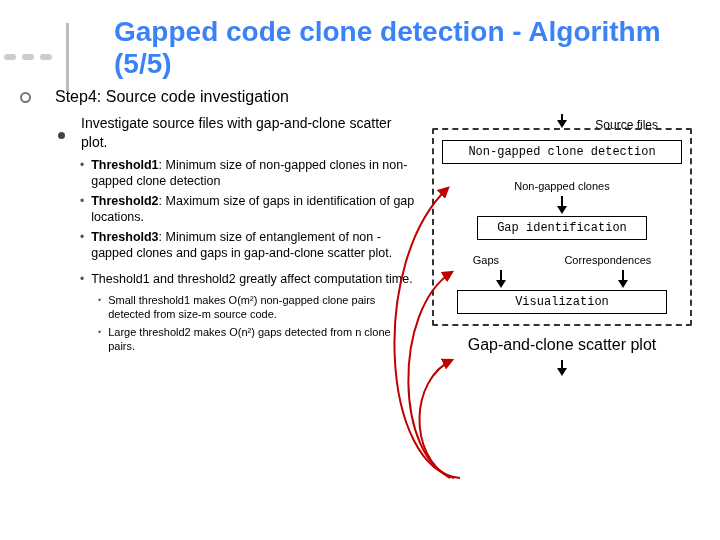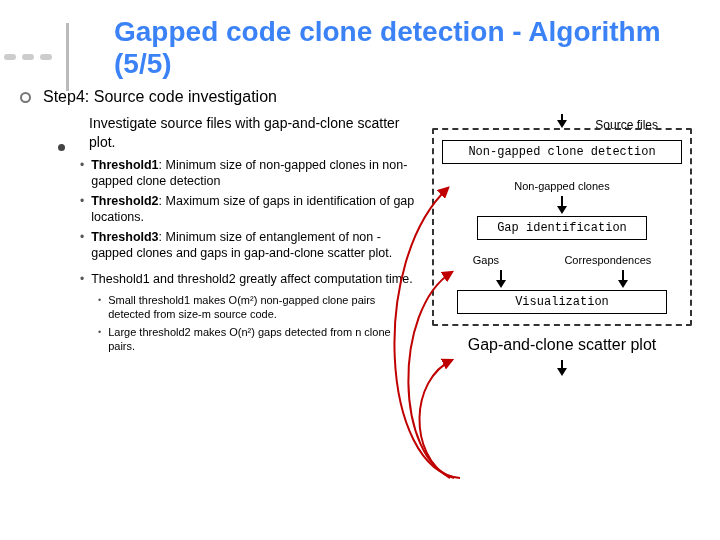--- a/index.html
+++ b/index.html
@@ -12,26 +12,26 @@
   .dot.d3 { background: #ccc; }
   .side-dots .tallbar { width: 3px; height: 68px; background: #bbb; margin-left: 8px; }
 
   .title { font-size: 28px; line-height: 1.15; margin-left: 90px; margin-bottom: 8px; color: #3b82f6; }
   .srcfiles { position: absolute; top: 118px; right: 62px; font-size: 12px; }
 
   .content { display: flex; margin-top: 6px; }
   .left { width: 400px; padding-right: 4px; }
   .right { width: 260px; position: relative; margin-left: 8px; margin-top: 26px; }
 
-  .step-line { display: flex; align-items: flex-start; gap: 12px; margin-left: -4px; }
+  .step-line { display: flex; align-items: flex-start; gap: 24px; margin-left: -4px; }
   .ring { width: 11px; height: 11px; border: 2px solid #777; border-radius: 50%; flex: 0 0 auto; margin-top: 4px; }
   .step-text { font-size: 16px; }
 
   .sub1 { margin-left: 34px; margin-top: 8px; }
-  .sub1-item { display: flex; align-items: flex-end; gap: 24px; font-size: 14px; margin-bottom: 2px; line-height: 1.3; }
+  .sub1-item { display: flex; align-items: center; gap: 16px; font-size: 14px; margin-bottom: 2px; line-height: 1.3; }
   .ball { width: 7px; height: 7px; background: #444; border-radius: 50%; flex: 0 0 auto; margin-top: 5px; }
 
   .sub2 { margin-left: 56px; margin-top: 6px; }
   .sub2-item { display: flex; align-items: flex-start; gap: 7px; font-size: 12.5px; margin-bottom: 4px; line-height: 1.28; }
   .sub2-item .b { color: #555; font-size: 12px; margin-top: 1px; }
   .sub2-group2 { margin-top: 10px; }
 
   .sub3 { margin-left: 74px; margin-top: 6px; }
   .sub3-item { display: flex; align-items: flex-start; gap: 7px; font-size: 11px; margin-bottom: 3px; line-height: 1.3; }
   .sub3-item .b2 { color: #555; font-size: 9px; margin-top: 2px; }

